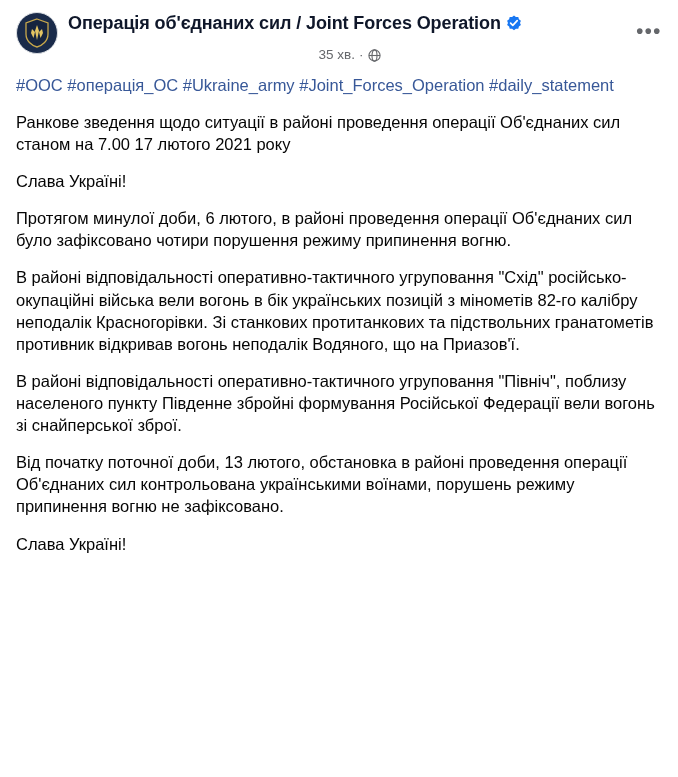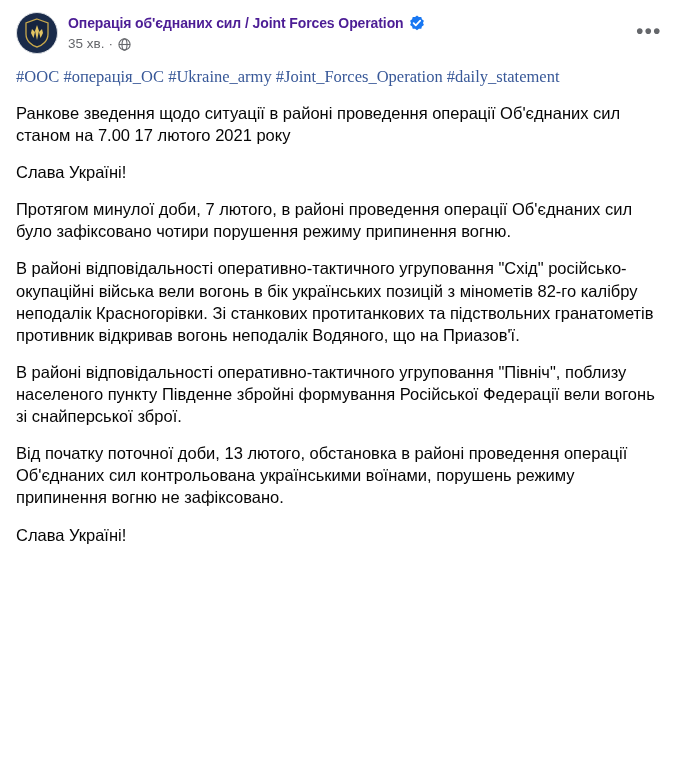--- a/index.html
+++ b/index.html
@@ -49,39 +49,40 @@
     flex: 1 1 auto;
     min-width: 0;
     padding-top: 1px;
   }
   .page-name-row {
     display: flex;
     align-items: center;
     line-height: 20px;
   }
   .page-name {
-    font-size: 14px;
+    font-size: 18px;
     font-weight: bold;
-    color: #4c1d95;
+    color: #0f172a;
     letter-spacing: -0.1px;
     white-space: nowrap;
   }
   .verified {
     margin-left: 5px;
     flex: 0 0 auto;
     display: inline-block;
     line-height: 0;
   }
   .meta-row {
     display: flex;
     align-items: center;
-    margin-top: 3px;
+    margin-top: 14px;
     color: #65676b;
     font-size: 13.5px;
     line-height: 16px;
+    justify-content: center;
   }
   .meta-dot {
     margin: 0 4px;
     color: #65676b;
     font-size: 13.5px;
   }
   .globe-icon {
     display: inline-block;
     line-height: 0;
     margin-left: 1px;
@@ -105,21 +106,20 @@
   .post-body {
     font-size: 16.5px;
     line-height: 1.34;
     color: #050505;
     padding-bottom: 8px;
   }
   .hashtags {
     color: #385898;
     margin: 0 0 14px 0;
     line-height: 1.33;
-    font-family: Liberation Serif, serif;
   }
   .hashtags a {
     color: #385898;
     text-decoration: none;
   }
   .para {
     margin: 4px 0 15px 0;
   }
   .para:last-child {
     margin-bottom: 0;
@@ -170,19 +170,19 @@
   <div class="post-body">
     <div class="hashtags">
       <a href="#">#ООС</a>
       <a href="#">#операція_ОС</a>
       <a href="#">#Ukraine_army</a>
       <a href="#">#Joint_Forces_Operation</a>
       <a href="#">#daily_statement</a>
     </div>
     <p class="para">Ранкове зведення щодо ситуації в районі проведення операції Об'єднаних сил станом на 7.00 17 лютого 2021 року</p>
     <p class="para">Слава Україні!</p>
-    <p class="para">Протягом минулої доби, 7 лютого, в районі проведення операції Об'єднаних сил було зафіксовано чотири порушення режиму припинення вогню.</p>
+    <p class="para">Протягом минулої доби, 6 лютого, в районі проведення операції Об'єднаних сил було зафіксовано чотири порушення режиму припинення вогню.</p>
     <p class="para">В районі відповідальності оперативно-тактичного угруповання "Схід" російсько-окупаційні війська вели вогонь в бік українських позицій з мінометів 82-го калібру неподалік Красногорівки.  Зі станкових протитанкових та підствольних гранатометів противник відкривав вогонь неподалік Водяного, що на Приазов'ї.</p>
     <p class="para">В районі відповідальності оперативно-тактичного угруповання "Північ", поблизу населеного пункту Південне збройні формування Російської Федерації вели вогонь зі снайперської зброї.</p>
     <p class="para">Від початку поточної доби, 13 лютого, обстановка в районі проведення операції Об'єднаних сил контрольована українськими воїнами, порушень режиму припинення вогню не зафіксовано.</p>
     <p class="para">Слава Україні!</p>
   </div>
 </div>
 
 </body></html>

